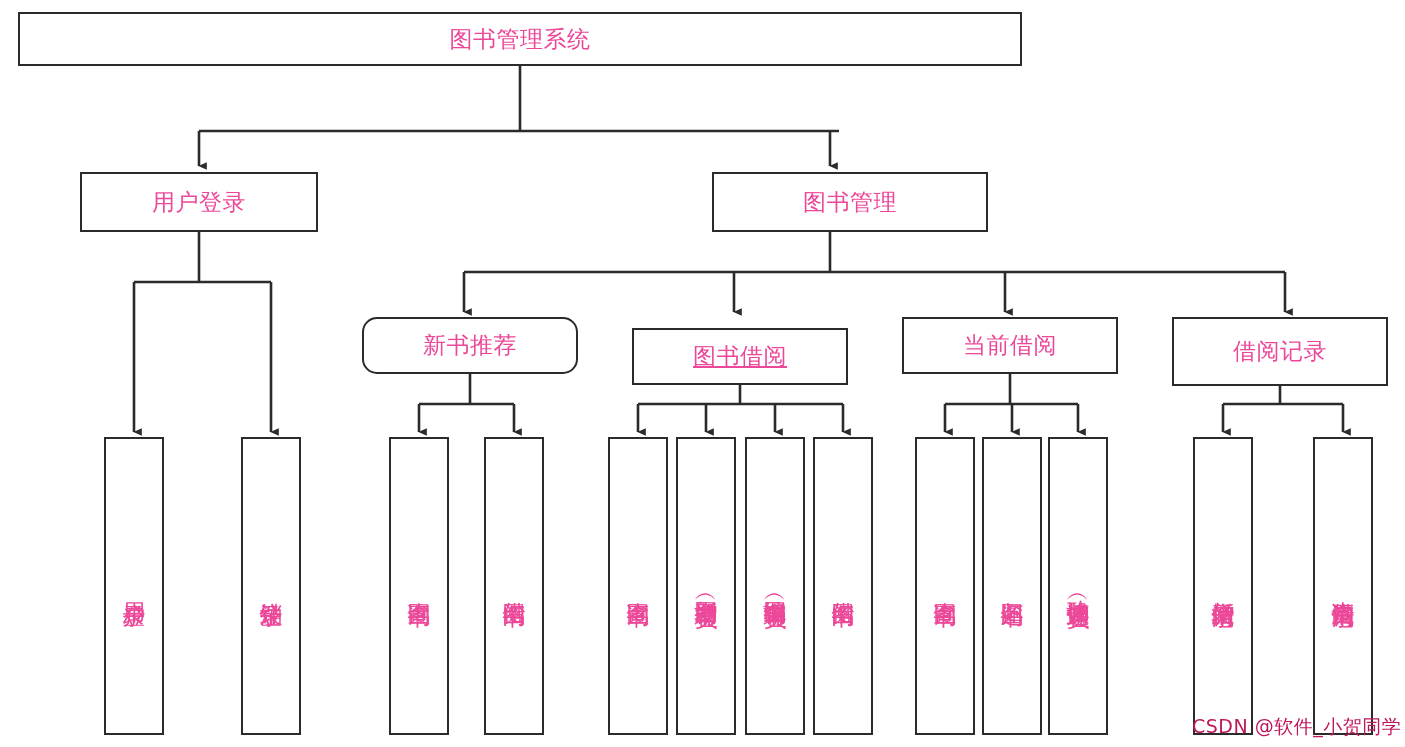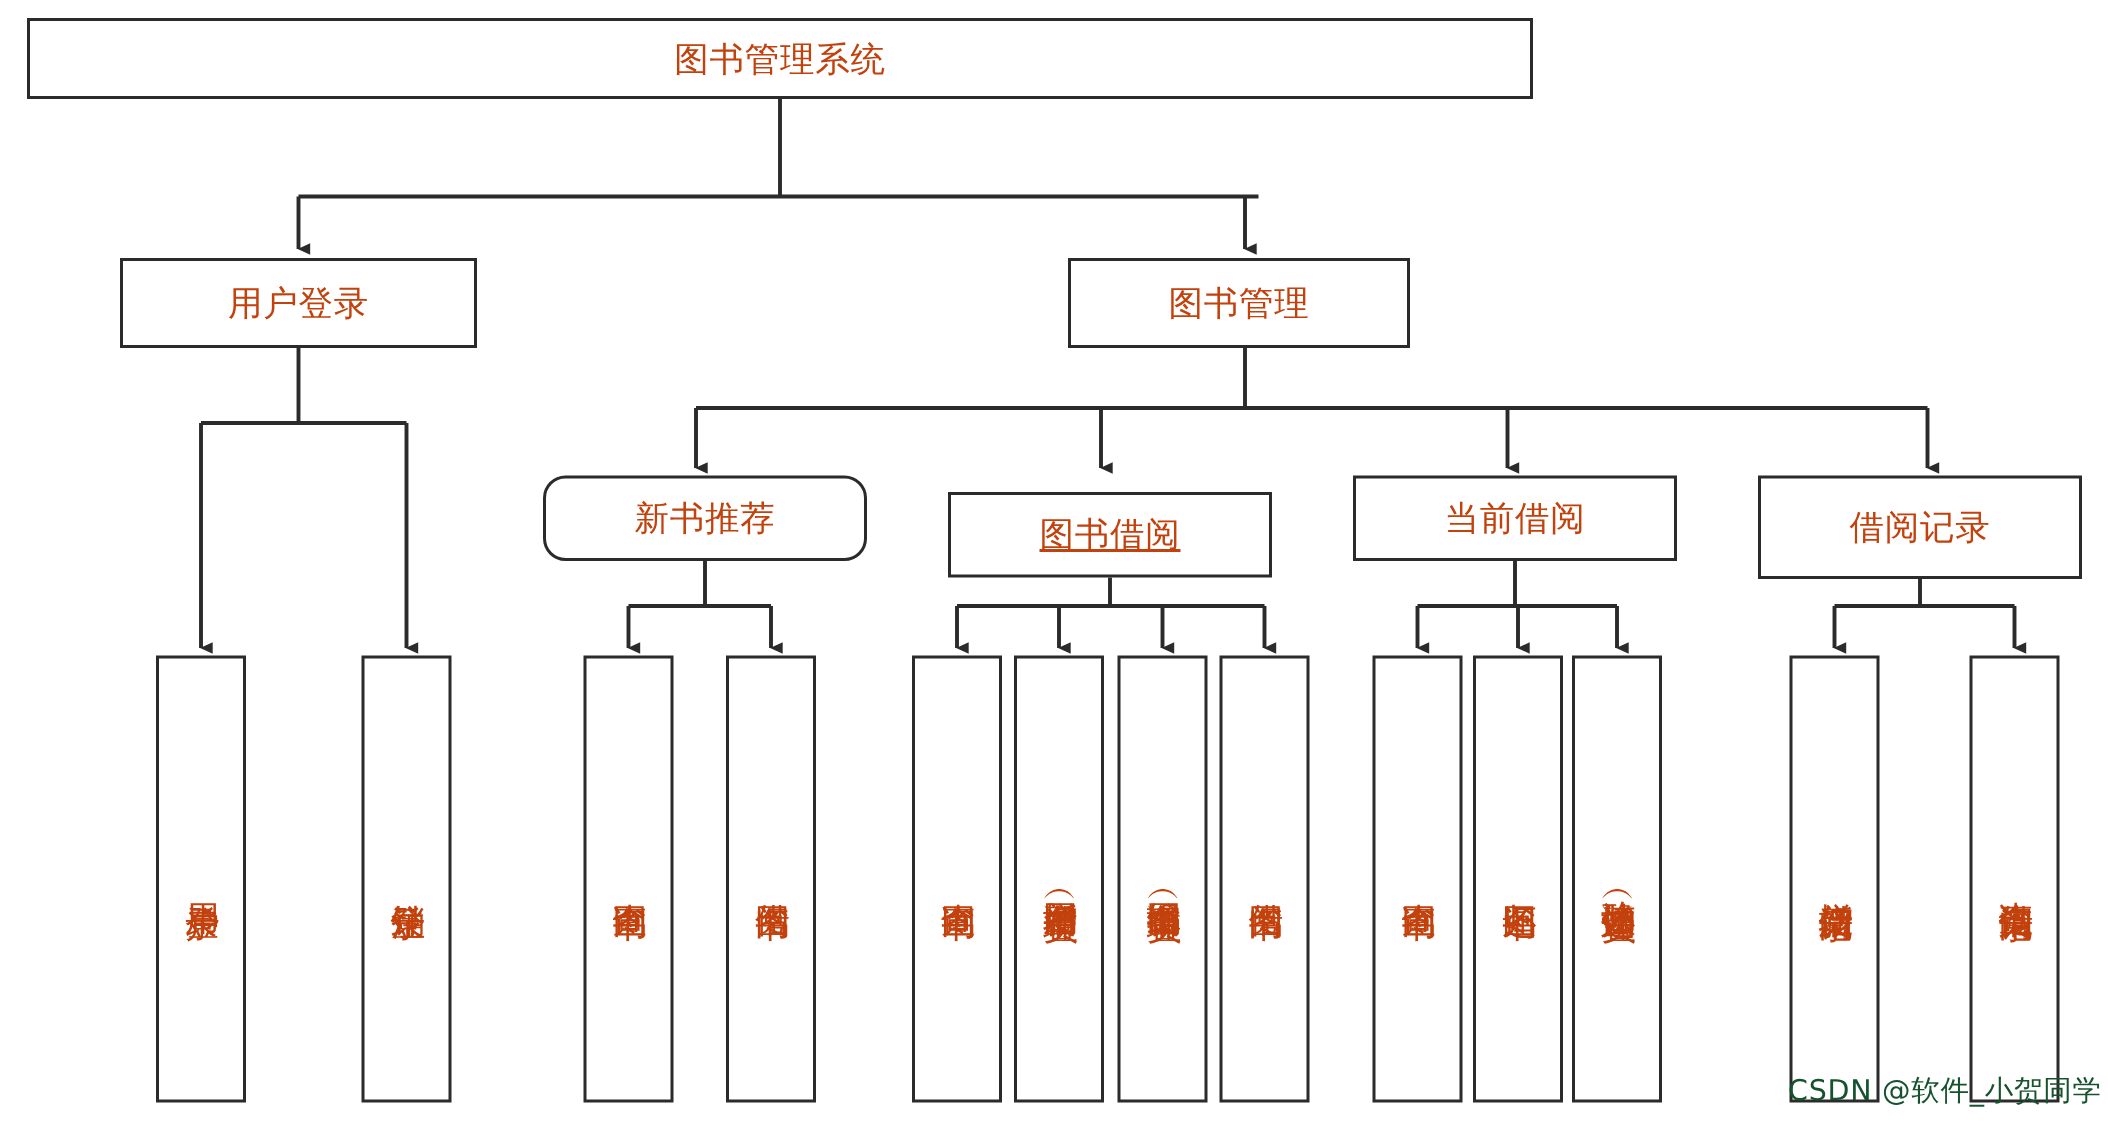--- a/index.html
+++ b/index.html
@@ -27,21 +27,21 @@
     pointer-events: none;
   }
   .node {
     position: absolute;
     box-sizing: border-box;
     border: 2.5px solid #2b2b2b;
     background: #ffffff;
     display: flex;
     align-items: center;
     justify-content: center;
-    color: #c2410c;
+    color: #ec4899;
   }
   .node-h {
     font-size: 23px;
     letter-spacing: 0.5px;
     white-space: nowrap;
   }
   .node-v {
     writing-mode: vertical-rl;
     text-orientation: upright;
     font-size: 23px;
@@ -53,21 +53,21 @@
     align-items: center;
   }
   .node-v .vtext {
     writing-mode: vertical-rl;
     text-orientation: upright;
     display: block;
   }
   .watermark {
     position: absolute;
     font-size: 19px;
-    color: #14532d;
+    color: #be185d;
     white-space: nowrap;
     letter-spacing: 0.5px;
   }
 </style>
 </head>
 <body>
 
 <div id="canvas">
 
   <svg id="wires" viewBox="0 0 1405 747" xmlns="http://www.w3.org/2000/svg">
@@ -120,21 +120,21 @@
     </g>
   </svg>
 
   <div class="node node-h" style="left:18px; top:12px; width:1004px; height:54px;">
     <span>图书管理系统</span>
   </div>
 
   <div class="node node-h" style="left:80px; top:172px; width:238px; height:60px;">
     <span>用户登录</span>
   </div>
-  <div class="node node-h" style="left:712px; top:172px; width:228px; height:60px;">
+  <div class="node node-h" style="left:712px; top:172px; width:276px; height:60px;">
     <span>图书管理</span>
   </div>
 
   <div class="node node-h" style="left:362px; top:317px; width:216px; height:57px;border-radius:15px;">
     <span>新书推荐</span>
   </div>
   <div class="node node-h" style="left:632px; top:328px; width:216px; height:57px;text-decoration:underline;">
     <span>图书借阅</span>
   </div>
   <div class="node node-h" style="left:902px; top:317px; width:216px; height:57px;text-align:right;">

